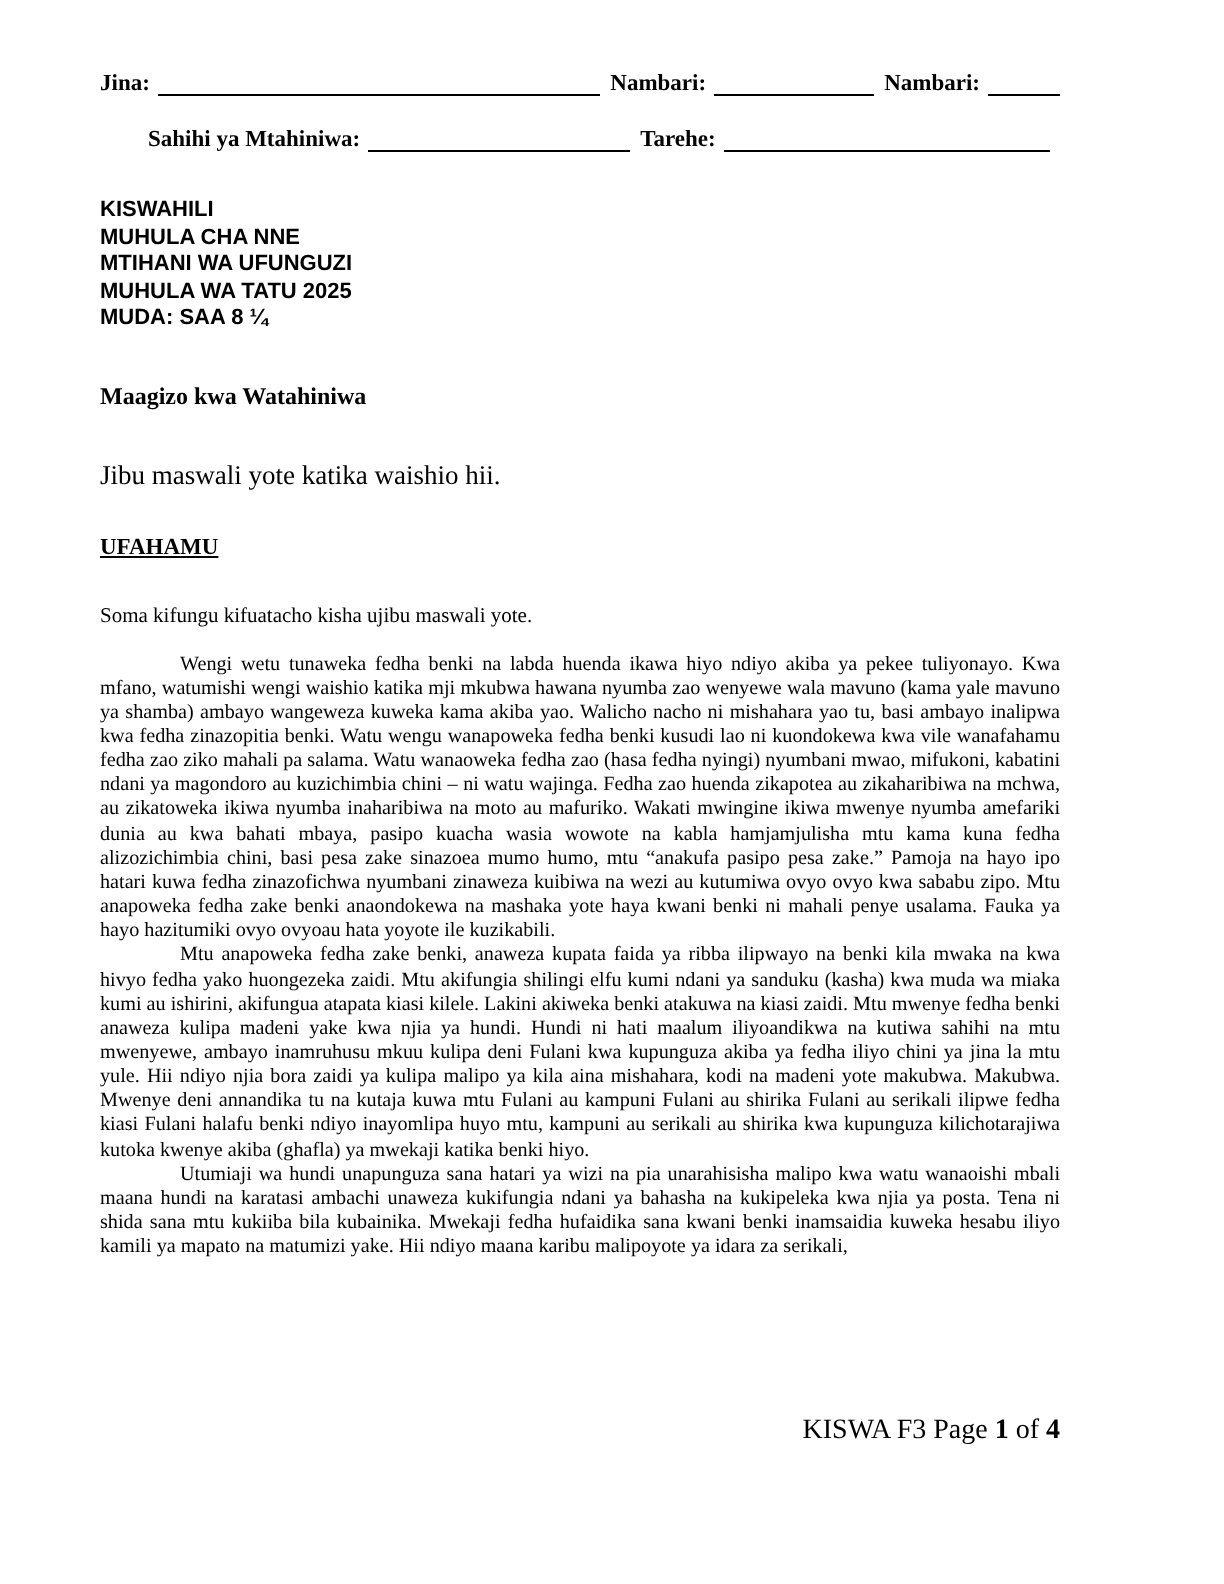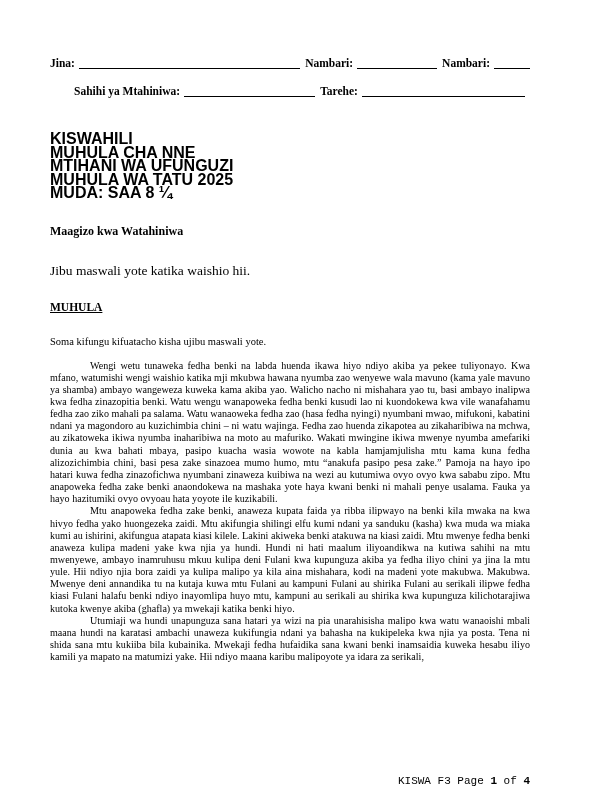--- a/index.html
+++ b/index.html
@@ -11,21 +11,21 @@
     font-family: "Liberation Serif", serif;
     position: relative;
     overflow: hidden;
     box-sizing: border-box;
   }
   .page {
     position: relative;
     width: 582px;
     height: 792px;
     box-sizing: border-box;
-    padding: 56px 52px 0 50px;
+    padding: 35px 52px 0 50px;
   }
   
   .hdr-row {
     display: flex;
     align-items: flex-end;
     font-weight: bold;
     font-size: 11.5px;
     line-height: 14px;
   }
   .hdr-row .lbl { white-space: nowrap; }
@@ -45,24 +45,24 @@
   
   .title {
     margin: 28px 0 0 0;
     font-family: "Liberation Sans", sans-serif;
     font-weight: bold;
     font-size: 17.5px;
     line-height: 20px;
     letter-spacing: 0.2px;
   }
   .exam-info {
-    margin-top: 34px;
+    margin-top: 22px;
     font-family: "Liberation Sans", sans-serif;
     font-weight: bold;
-    font-size: 16px;
+    font-size: 11px;
     line-height: 13.5px;
   }
 
   
   .maagizo {
     margin-top: 24px;
     font-size: 12px;
     font-weight: bold;
   }
   .jibu {
@@ -88,24 +88,24 @@
     text-align: justify;
   }
   .passage p {
     margin: 0;
     text-indent: 40px;
   }
 
   
   .footer {
     position: absolute;
-    top: 775px;
+    top: 708px;
     right: 52px;
-    font-family: Liberation Mono, monospace;
-    font-size: 11px;
+    font-family: Liberation Serif, serif;
+    font-size: 14px;
     color: #000;
   }
   .footer b { font-weight: bold; }
 </style>
 </head>
 <body>
 
 <div class="page">
 
   <div class="hdr-row">
@@ -130,21 +130,21 @@
     <div>MUHULA CHA NNE</div>
     <div>MTIHANI WA UFUNGUZI</div>
     <div>MUHULA WA TATU 2025</div>
     <div>MUDA: SAA 8 ¼</div>
   </div>
 
   <div class="maagizo">Maagizo kwa Watahiniwa</div>
 
   <div class="jibu">Jibu maswali yote katika waishio hii.</div>
 
-  <div class="ufahamu">MUHULA</div>
+  <div class="ufahamu">UFAHAMU</div>
 
   <div class="soma">Soma kifungu kifuatacho kisha ujibu maswali yote.</div>
 
   <div class="passage">
     <p>Wengi wetu tunaweka fedha benki na labda huenda ikawa hiyo ndiyo akiba ya pekee tuliyonayo. Kwa mfano, watumishi wengi waishio katika mji mkubwa hawana nyumba zao wenyewe wala mavuno (kama yale mavuno ya shamba) ambayo wangeweza kuweka kama akiba yao. Walicho nacho ni mishahara yao tu, basi ambayo inalipwa kwa fedha zinazopitia benki. Watu wengu wanapoweka fedha benki kusudi lao ni kuondokewa kwa vile wanafahamu fedha zao ziko mahali pa salama. Watu wanaoweka fedha zao (hasa fedha nyingi) nyumbani mwao, mifukoni, kabatini ndani ya magondoro au kuzichimbia chini – ni watu wajinga. Fedha zao huenda zikapotea au zikaharibiwa na mchwa, au zikatoweka ikiwa nyumba inaharibiwa na moto au mafuriko. Wakati mwingine ikiwa mwenye nyumba amefariki dunia au kwa bahati mbaya, pasipo kuacha wasia wowote na kabla hamjamjulisha mtu kama kuna fedha alizozichimbia chini, basi pesa zake sinazoea mumo humo, mtu “anakufa pasipo pesa zake.” Pamoja na hayo ipo hatari kuwa fedha zinazofichwa nyumbani zinaweza kuibiwa na wezi au kutumiwa ovyo ovyo kwa sababu zipo. Mtu anapoweka fedha zake benki anaondokewa na mashaka yote haya kwani benki ni mahali penye usalama. Fauka ya hayo hazitumiki ovyo ovyoau hata yoyote ile kuzikabili.</p>
     <p>Mtu anapoweka fedha zake benki, anaweza kupata faida ya ribba ilipwayo na benki kila mwaka na kwa hivyo fedha yako huongezeka zaidi. Mtu akifungia shilingi elfu kumi ndani ya sanduku (kasha) kwa muda wa miaka kumi au ishirini, akifungua atapata kiasi kilele. Lakini akiweka benki atakuwa na kiasi zaidi. Mtu mwenye fedha benki anaweza kulipa madeni yake kwa njia ya hundi. Hundi ni hati maalum iliyoandikwa na kutiwa sahihi na mtu mwenyewe, ambayo inamruhusu mkuu kulipa deni Fulani kwa kupunguza akiba ya fedha iliyo chini ya jina la mtu yule. Hii ndiyo njia bora zaidi ya kulipa malipo ya kila aina mishahara, kodi na madeni yote makubwa. Makubwa. Mwenye deni annandika tu na kutaja kuwa mtu Fulani au kampuni Fulani au shirika Fulani au serikali ilipwe fedha kiasi Fulani halafu benki ndiyo inayomlipa huyo mtu, kampuni au serikali au shirika kwa kupunguza kilichotarajiwa kutoka kwenye akiba (ghafla) ya mwekaji katika benki hiyo.</p>
     <p>Utumiaji wa hundi unapunguza sana hatari ya wizi na pia unarahisisha malipo kwa watu wanaoishi mbali maana hundi na karatasi ambachi unaweza kukifungia ndani ya bahasha na kukipeleka kwa njia ya posta. Tena ni shida sana mtu kukiiba bila kubainika. Mwekaji fedha hufaidika sana kwani benki inamsaidia kuweka hesabu iliyo kamili ya mapato na matumizi yake. Hii ndiyo maana karibu malipoyote ya idara za serikali,</p>
   </div>
 
   <div class="footer">

